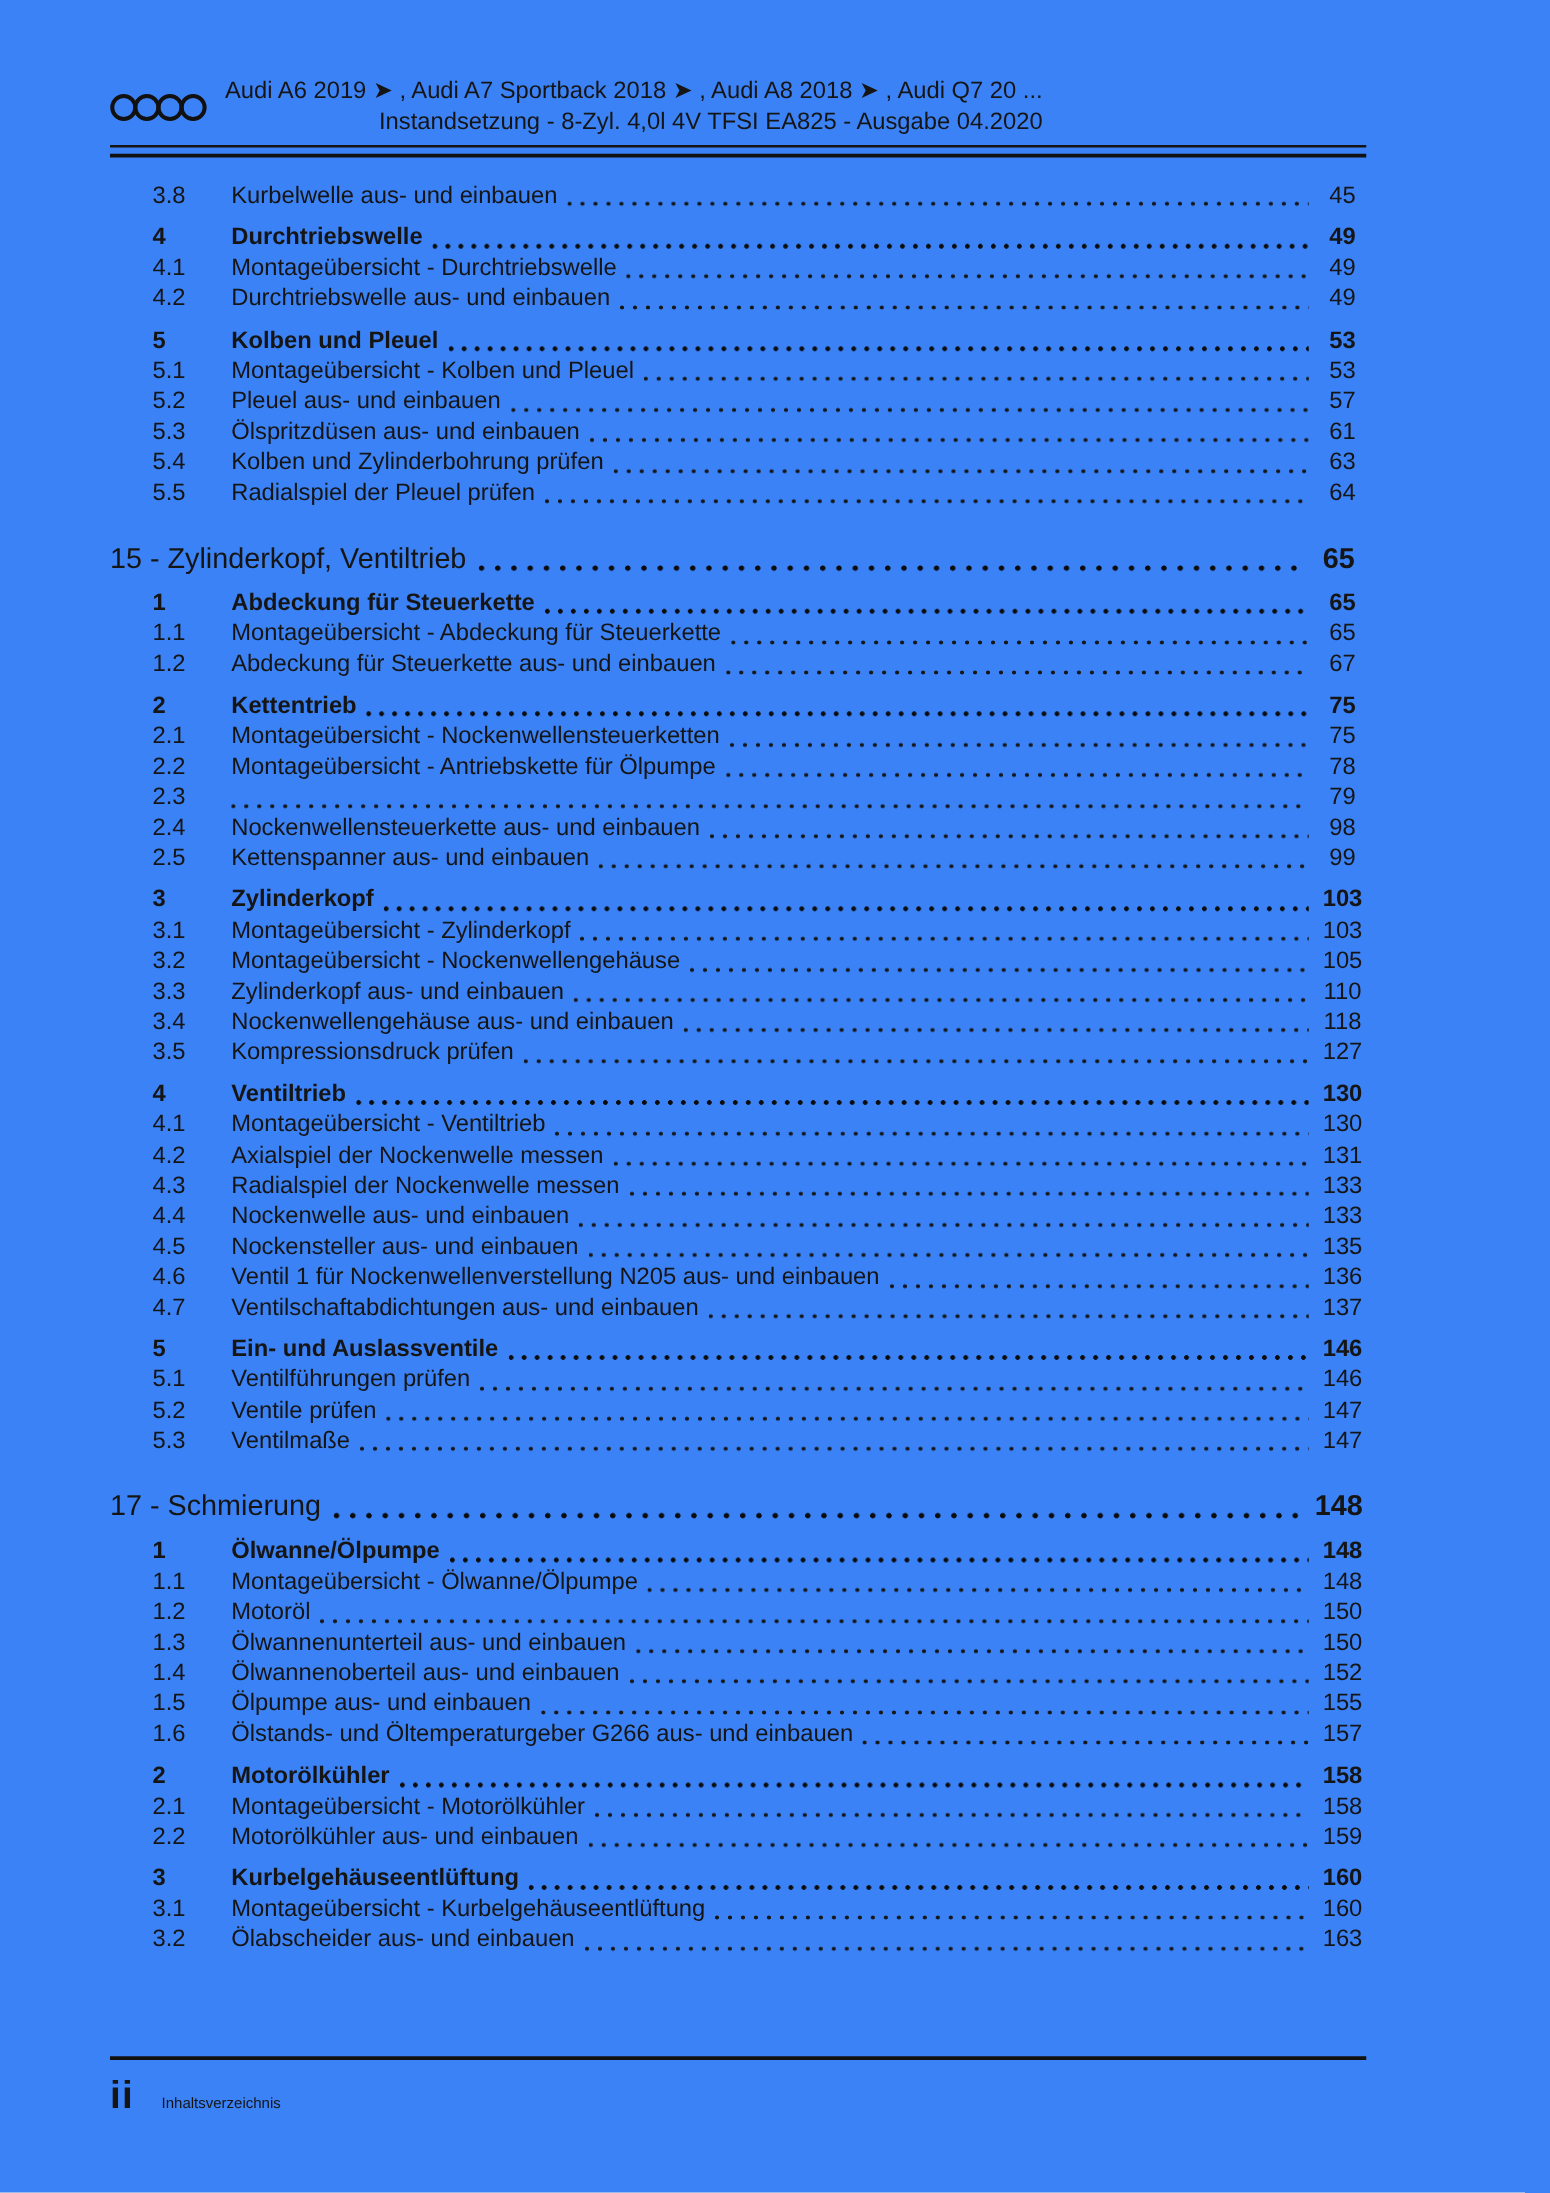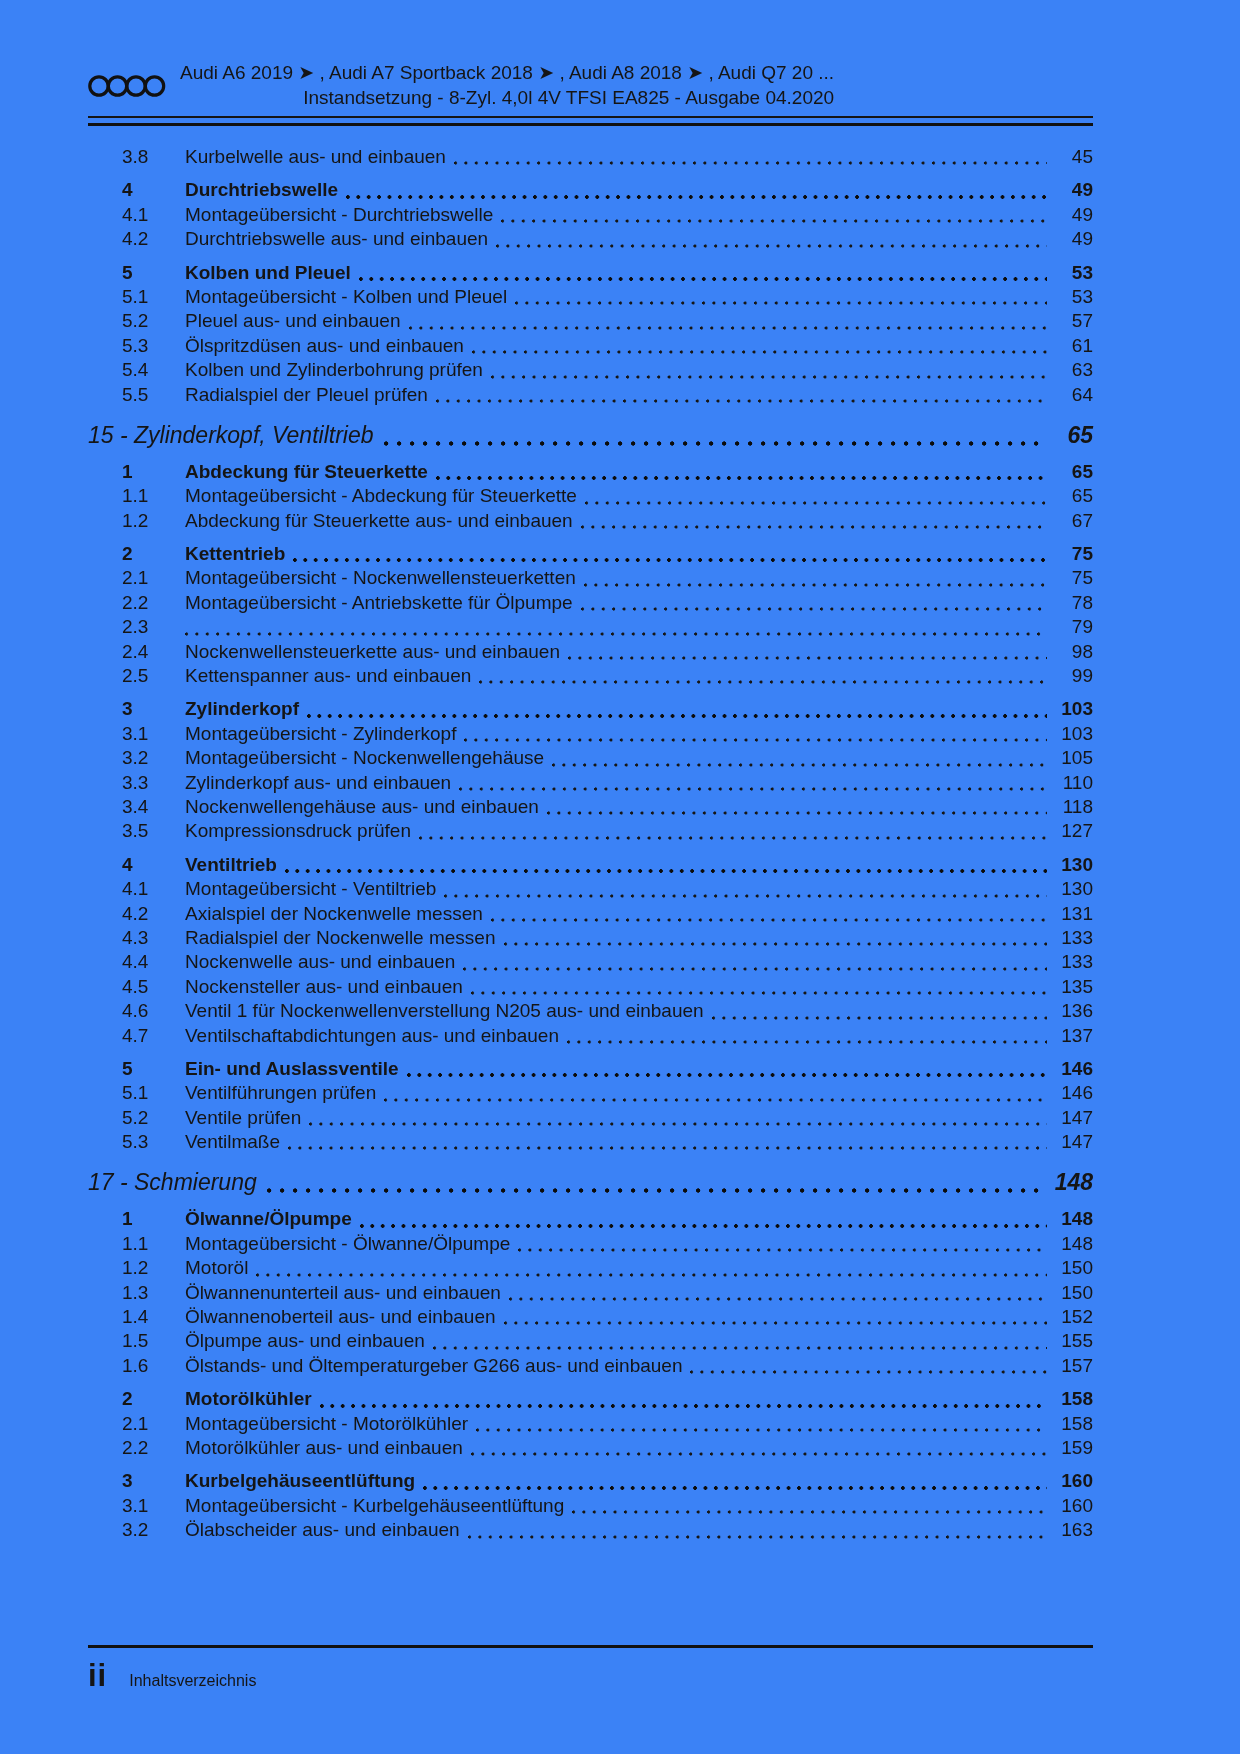--- a/index.html
+++ b/index.html
@@ -40,46 +40,45 @@
     height: 4px;
     margin: 0 8px 5px 0;
     background-image: radial-gradient(circle at 1.6px 2px, #161616 1.35px, transparent 1.8px);
     background-size: 10.4px 4px;
     background-repeat: repeat-x;
     background-position: left bottom;
   }
   .section .leader {
     background-image: radial-gradient(circle at 1.9px 2px, #0c0c0c 1.65px, transparent 2.1px);
   }
-  .page-num { flex: 0 0 38px; text-align: right; }
+  .page-num { flex: 0 0 38px; text-align: center; }
 
   .chapter-row {
     display: flex;
     align-items: baseline;
-    margin-top: 14px;
+    margin-top: 25px;
     margin-bottom: 9px;
     font-size: 23px;
     padding-left: 0;
     height: 30px;
-    font-style: italic;
   }
   .chapter-row .title { padding-right: 10px; }
   .chapter-row .leader {
     height: 5px;
     margin: 0 10px 6px 0;
     background-image: radial-gradient(circle at 2.2px 2.5px, #0c0c0c 1.9px, transparent 2.4px);
     background-size: 13px 5px;
   }
   .chapter-row .page-num { flex: 0 0 44px; font-weight: bold; }
 
   
   .footer-rule { position: absolute; left: 88px; top: 1645px; width: 1005px; height: 3px; background: #111111; }
   .footer { position: absolute; left: 88px; top: 1658px; display: flex; align-items: baseline; }
   .footer-page { font-size: 31px; font-weight: bold; letter-spacing: 1px; }
-  .footer-label { font-size: 16px; margin-left: 22px; }
+  .footer-label { font-size: 12px; margin-left: 22px; }
 </style>
 </head>
 <body>
 
 <div class="page">
 
   <div class="header">
     <div class="header-inner">
       <span class="logo">
         <svg width="78" height="28" viewBox="0 0 78 28" aria-hidden="true">

